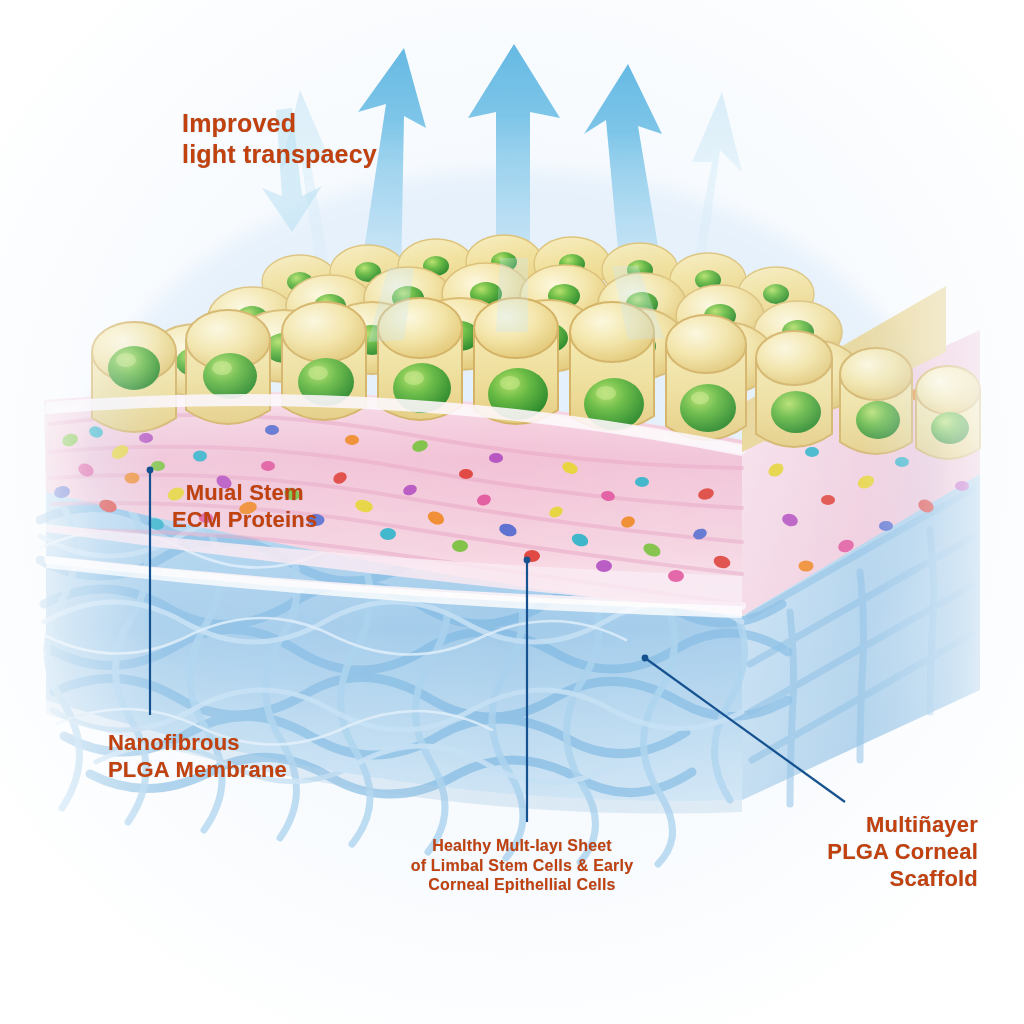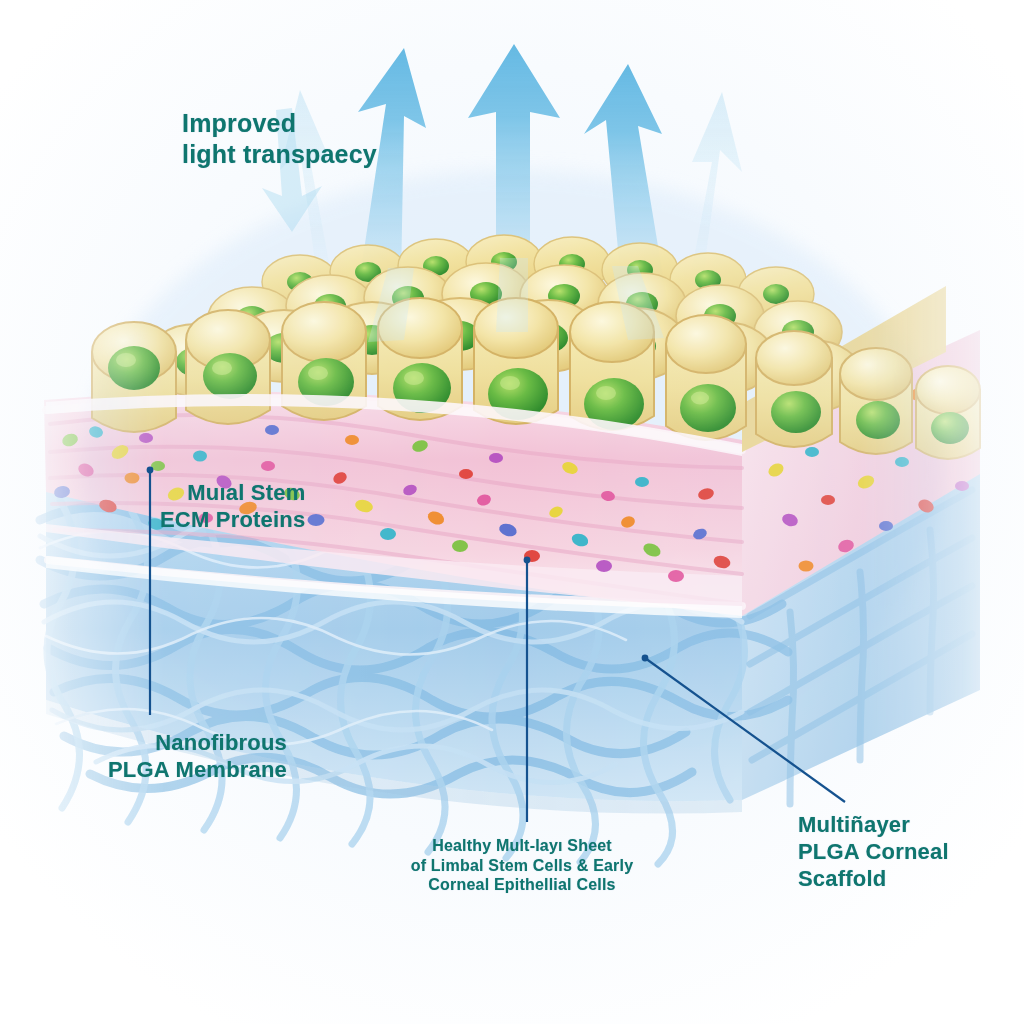--- a/index.html
+++ b/index.html
@@ -8,36 +8,36 @@
     width:1024px;height:1024px;overflow:hidden;
     background:#ffffff;
     font-family:"Liberation Sans", sans-serif;
     position:relative;
   }
   #stage{position:absolute;inset:0;width:1024px;height:1024px;}
   #stage svg{display:block;width:1024px;height:1024px;}
 
   .lbl{
     position:absolute;
-    color:#0f766e;
+    color:#c2410c;
     font-weight:bold;
     font-family:"Liberation Sans", sans-serif;
     line-height:1.22;
     white-space:pre;
     letter-spacing:.2px;
     text-shadow:0 0 1px rgba(20,90,158,.35);
   }
   .lbl.c{text-align:center;}
   .lbl.l{text-align:left;}
 
   #lbl-transparency{left:182px;top:108px;font-size:25px;text-align:left;}
-  #lbl-ecm{left:160px;top:480px;font-size:22px;text-align:right;}
-  #lbl-membrane{left:108px;top:730px;font-size:22px;text-align:right;}
+  #lbl-ecm{left:172px;top:480px;font-size:22px;text-align:center;}
+  #lbl-membrane{left:108px;top:730px;font-size:22px;text-align:left;}
   #lbl-sheet{left:367px;top:836px;font-size:16px;text-align:center;width:310px;}
-  #lbl-scaffold{left:798px;top:812px;font-size:22px;text-align:left;width:180px;}
+  #lbl-scaffold{left:798px;top:812px;font-size:22px;text-align:right;width:180px;}
 </style>
 </head>
 <body>
 
 <div id="stage">
 <svg viewBox="0 0 1024 1024" xmlns="http://www.w3.org/2000/svg">
   <defs>
 
     <radialGradient id="bgGlow" cx="50%" cy="45%" r="62%">
       <stop offset="0%" stop-color="#eef6fd"></stop>

